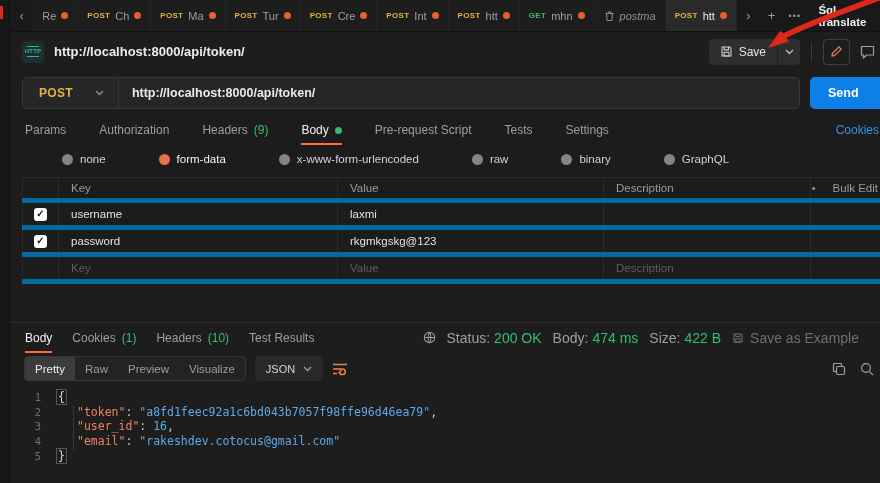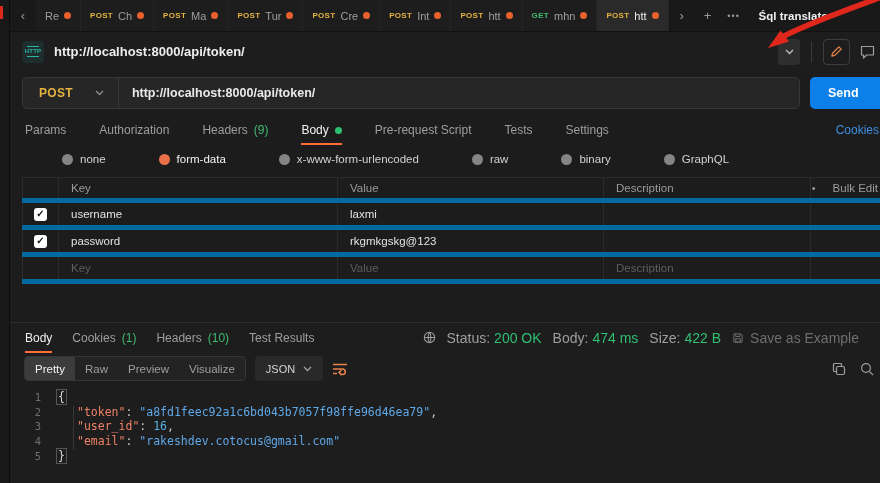--- a/index.html
+++ b/index.html
@@ -153,20 +153,28 @@
     <div class="tab">
       <span class="tm post">POST</span>
       <span class="tl">htt</span>
       <span class="tdot"></span>
     </div>
     <div class="tab">
       <span class="tm get">GET</span>
       <span class="tl">mhn</span>
       <span class="tdot"></span>
     </div>
+    <div class="tab">
+      <span>
+        <svg class="ic" width="11" height="12" viewBox="0 0 11 12">
+            <path d="M1.5 3.5h8M2.5 3.5l.6 7h4.8l.6-7M4 3.5v-1.5h3v1.5" stroke="#8f8f8f" stroke-width="1" fill="none"></path>
+          </svg>
+      </span>
+      <span class="tl ital">postma</span>
+    </div>
     <div class="tab active">
       <span class="tm post">POST</span>
       <span class="tl">htt</span>
       <span class="tdot"></span>
     </div>
 
     <div class="tb-btn">›</div>
     <div class="tb-btn">+</div>
     <div class="tb-btn" style="font-size:9px;letter-spacing:1px;">•••</div>
     <div class="ws-title">Śql translate</div>
@@ -174,20 +182,30 @@
 
   <div class="req-head">
     <div class="http-ico">
       <span class="arr"></span>
       <span class="txt">HTTP</span>
       <span class="arr"></span>
     </div>
     <div class="req-title">http://localhost:8000/api/token/</div>
     <div class="head-right">
       <div class="save-split">
+        <div class="save-main">
+          <span>
+            <svg class="ic" width="13" height="13" viewBox="0 0 16 16">
+                <path d="M2.5 2.5h9.5l1.5 1.5v9.5h-11z" stroke="#cfcfcf" fill="none" stroke-width="1.3"></path>
+                <path d="M5 2.5v3.5h5.5v-3.5" stroke="#cfcfcf" fill="none" stroke-width="1.3"></path>
+                <rect x="5" y="9" width="6" height="4.5" stroke="#cfcfcf" fill="none" stroke-width="1.3"></rect>
+              </svg>
+          </span>
+          <span>Save</span>
+        </div>
         <div class="save-sep"></div>
         <div class="save-caret">
           <svg class="ic" width="9" height="6" viewBox="0 0 9 6">
               <path d="M1 1l3.5 3.5L8 1" stroke="#bdbdbd" stroke-width="1.3" fill="none"></path>
             </svg>
         </div>
       </div>
       <div class="vdiv"></div>
       <div class="icon-box">
         <svg class="ic" width="13" height="13" viewBox="0 0 14 14">

